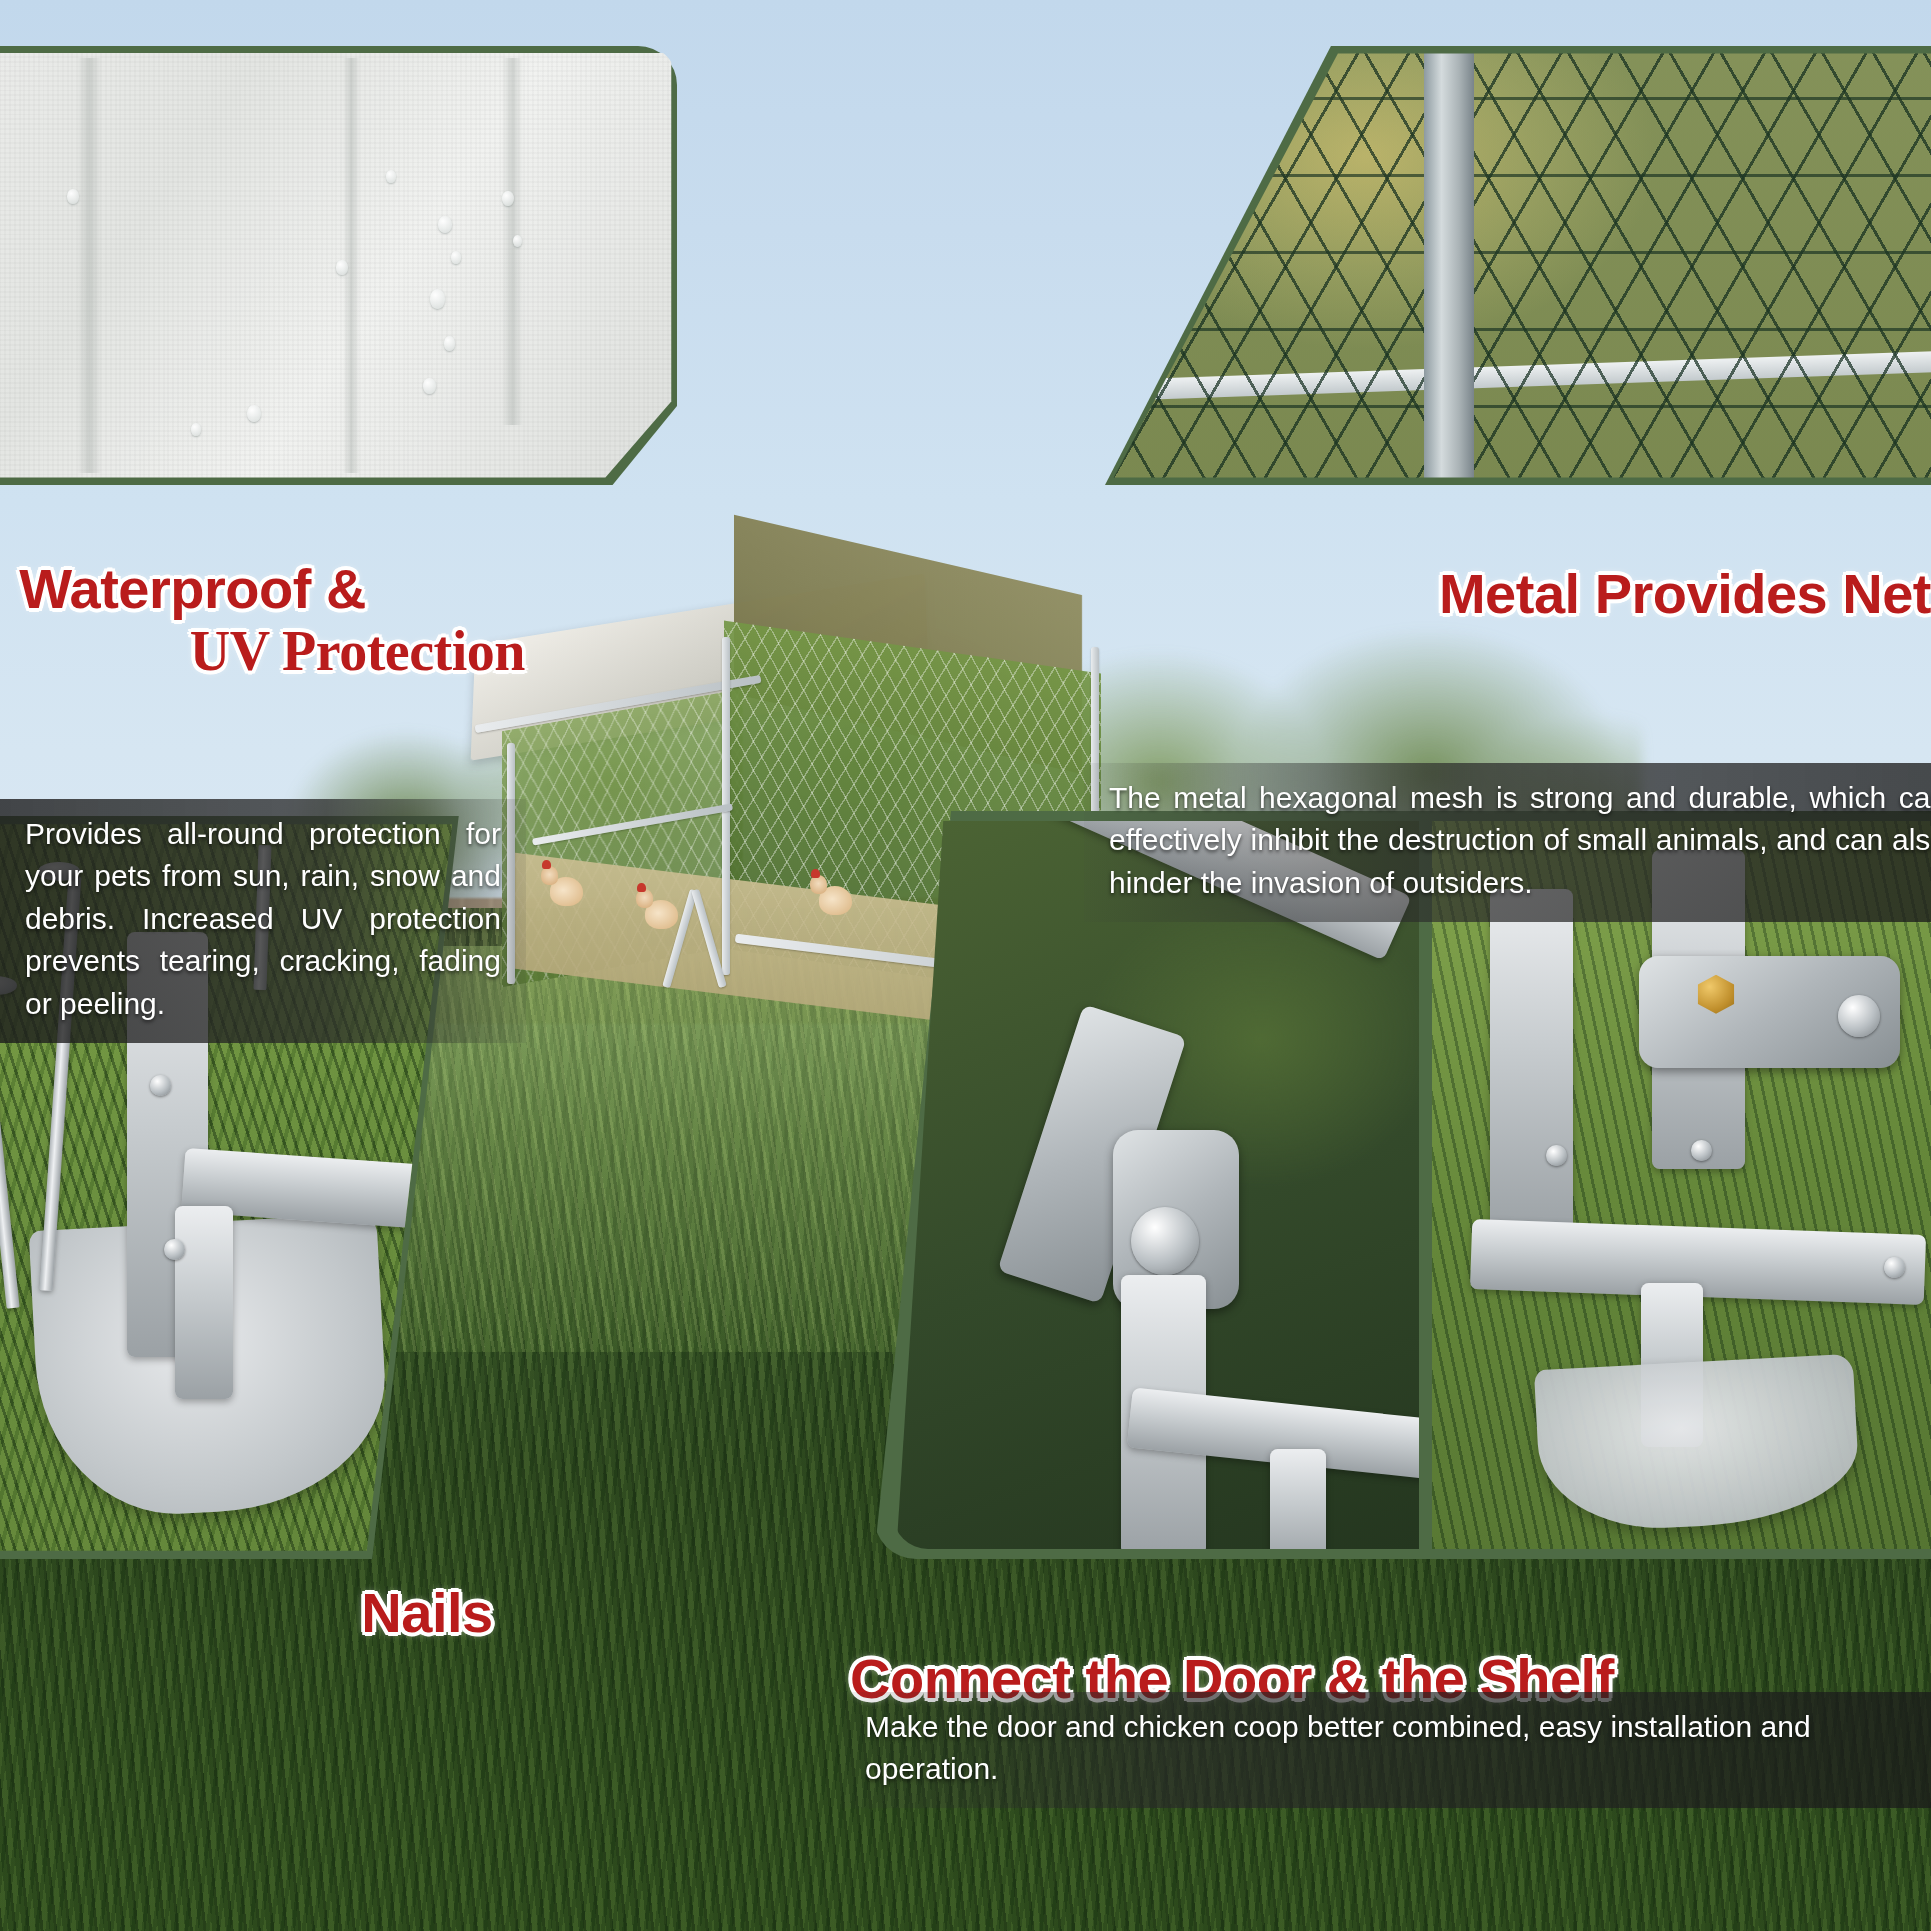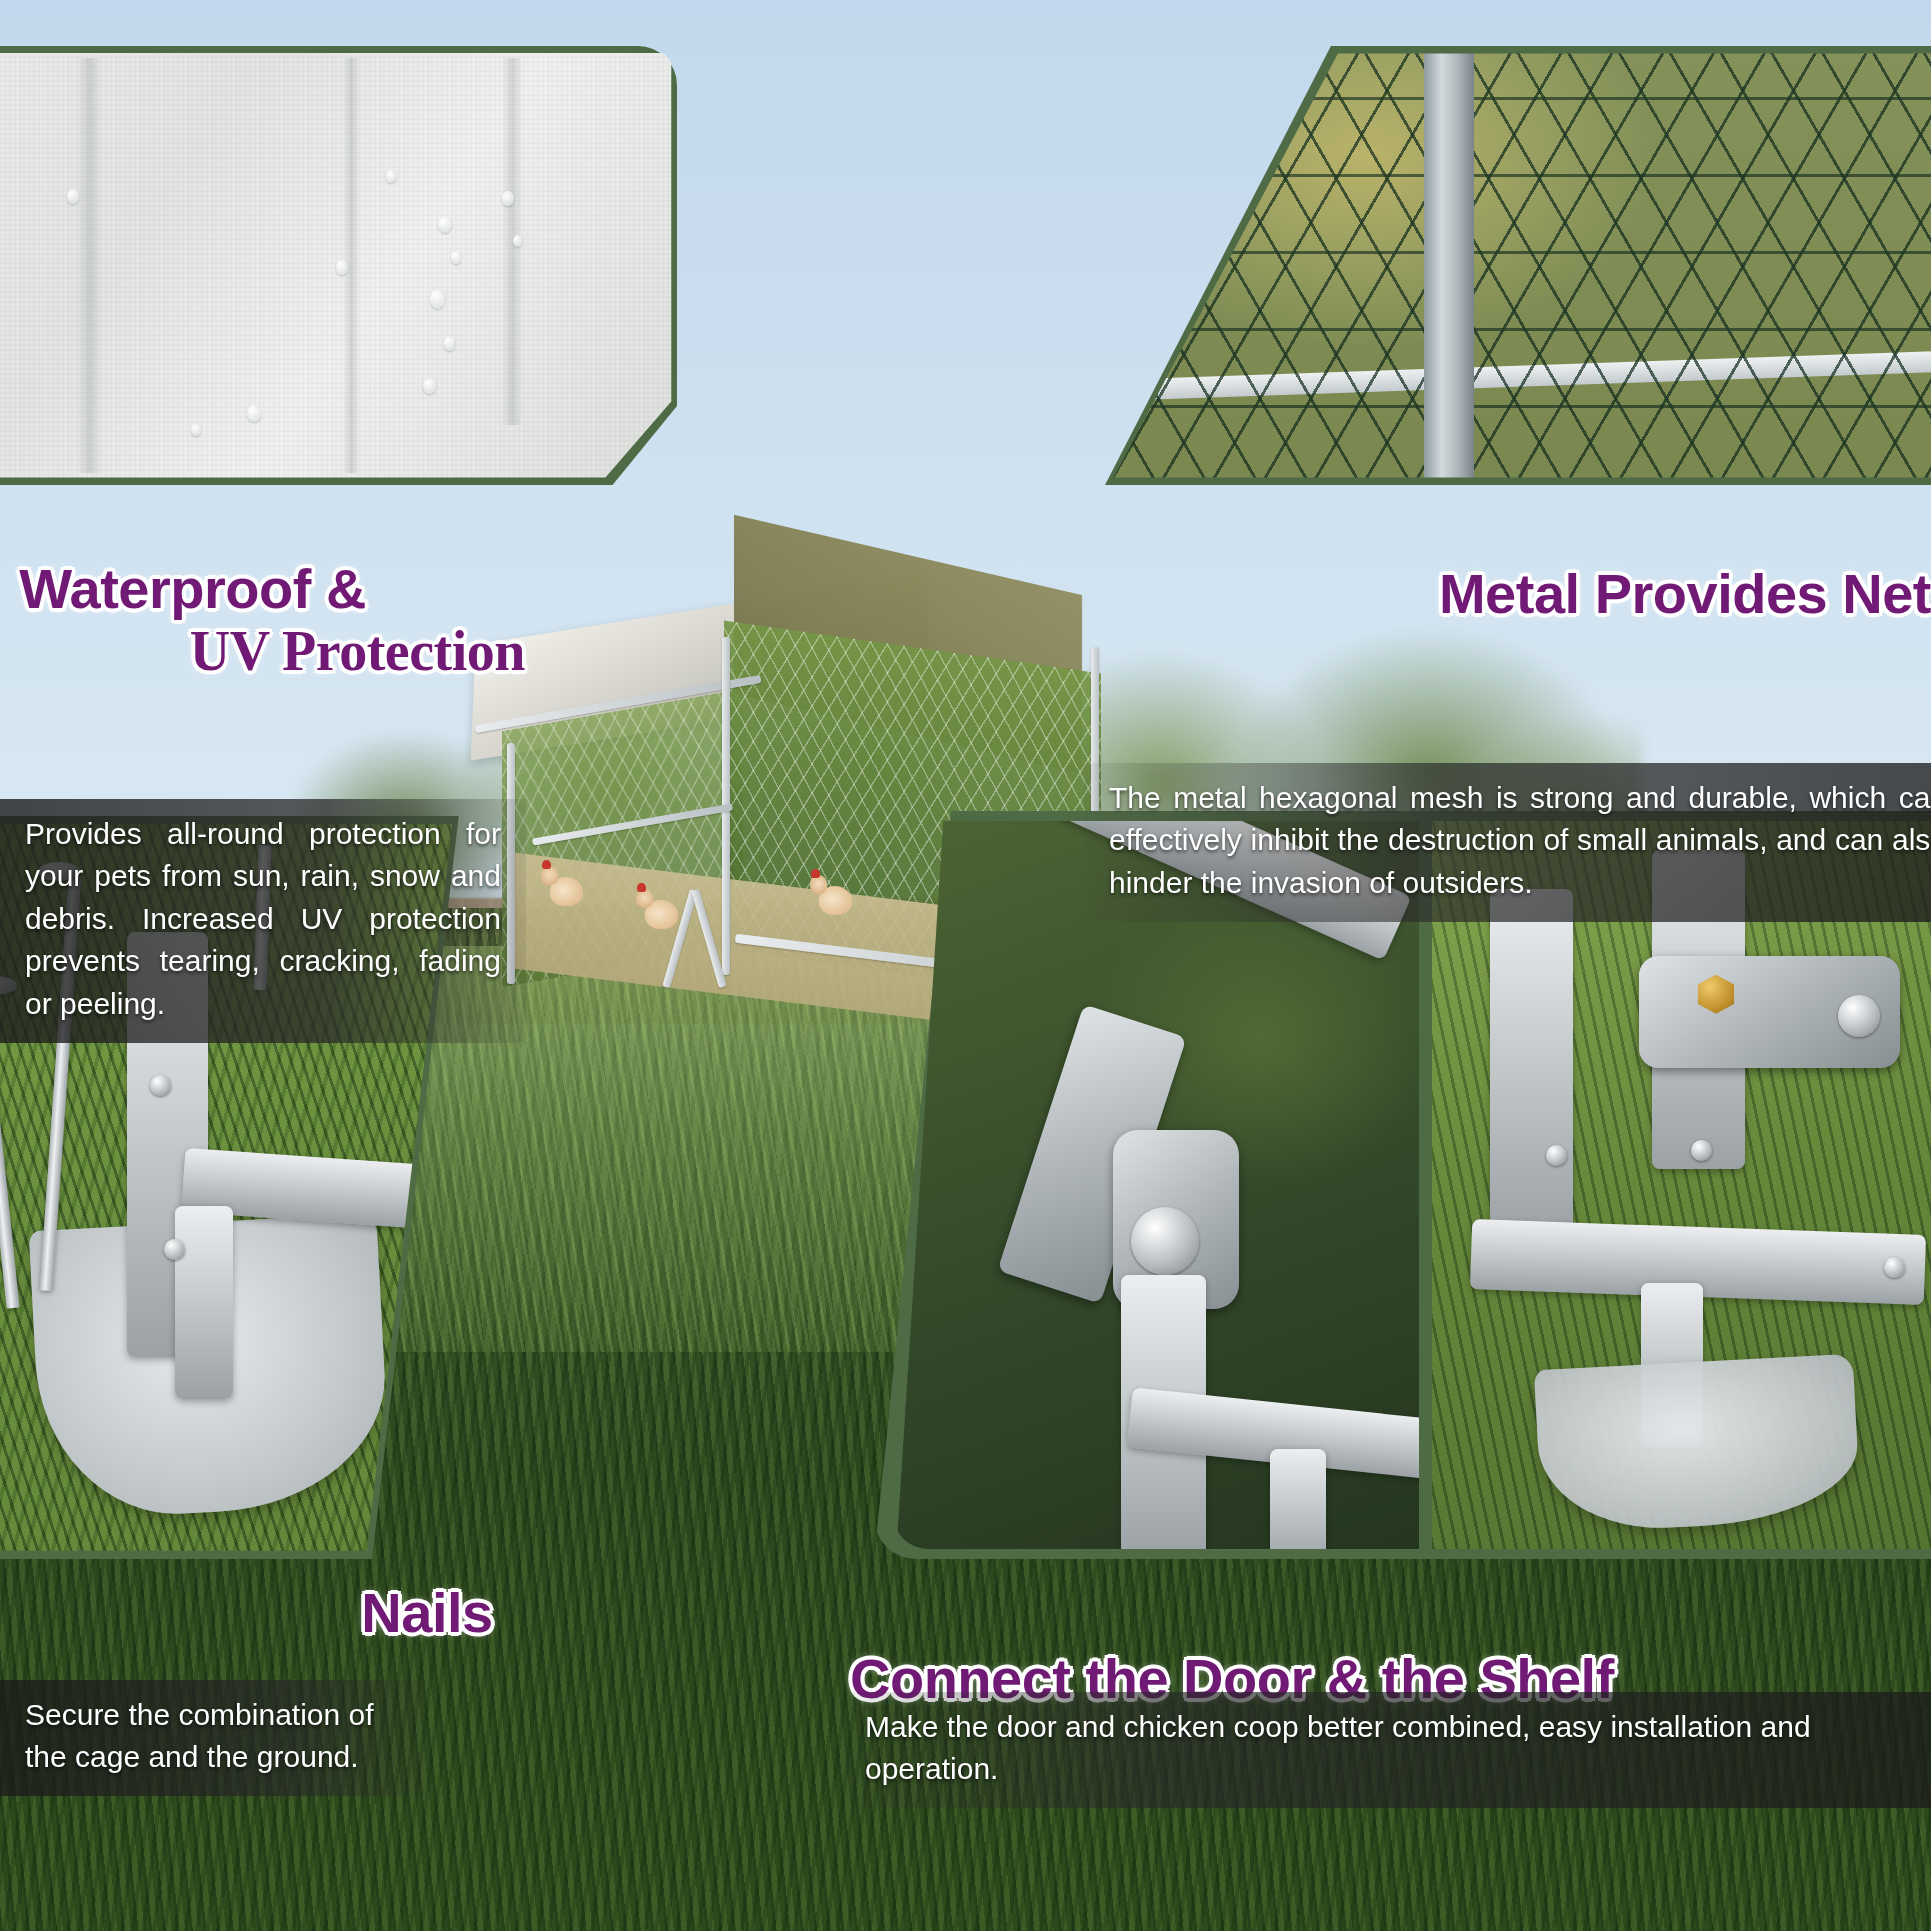--- a/index.html
+++ b/index.html
@@ -239,21 +239,21 @@
     background:radial-gradient(circle at 35% 30%, #f0c96a, #c08f2c 60%, #8d6616);
     clip-path:polygon(50% 0,93% 25%,93% 75%,50% 100%,7% 75%,7% 25%);
     box-shadow:0 1.9px 4.8px rgba(0,0,0,.45);
   }
 
   
   .headline{
     position:absolute;
     font-size:56px;
     font-weight:bold;
-    color:#701a75;
+    color:#b91c1c;
     line-height:1.12;
     letter-spacing:-0.5px;
     white-space:pre-line;
     text-shadow:
       2.9px 0 0 #fff, -2.9px 0 0 #fff, 0 2.9px 0 #fff, 0 -2.9px 0 #fff,
       1.9px 1.9px 0 #fff, -1.9px 1.9px 0 #fff, 1.9px -1.9px 0 #fff, -1.9px -1.9px 0 #fff,
       3.9px 0 0 #fff, -3.9px 0 0 #fff, 0 3.9px 0 #fff, 0 -3.9px 0 #fff,
       2.9px 2.9px 0 #fff, -2.9px 2.9px 0 #fff, 2.9px -2.9px 0 #fff, -2.9px -2.9px 0 #fff,
       0 0 8.7px rgba(255,255,255,.95);
   }
@@ -411,17 +411,16 @@
   <div class="headline" id="title-nails">
     <span class="l2">Nails</span>
   </div>
 
   <div class="headline" id="title-connect">
     <span>Connect the Door &amp; the Shelf</span>
   </div>
 
   <div class="bodybox" id="body-waterproof">Provides all-round protection for your pets from sun, rain, snow and debris. Increased UV protection prevents tearing, cracking, fading or peeling.</div>
   <div class="bodybox" id="body-mesh">The metal hexagonal mesh is strong and durable, which can effectively inhibit the destruction of small animals, and can also hinder the invasion of outsiders.</div>
-  <div class="bodybox" id="body-nails">Secure the combination of the cage and the ground.</div>
   <div class="bodybox" id="body-connect">Make the door and chicken coop better combined, easy installation and operation.</div>
 
 </div>
 
 
 </body></html>

